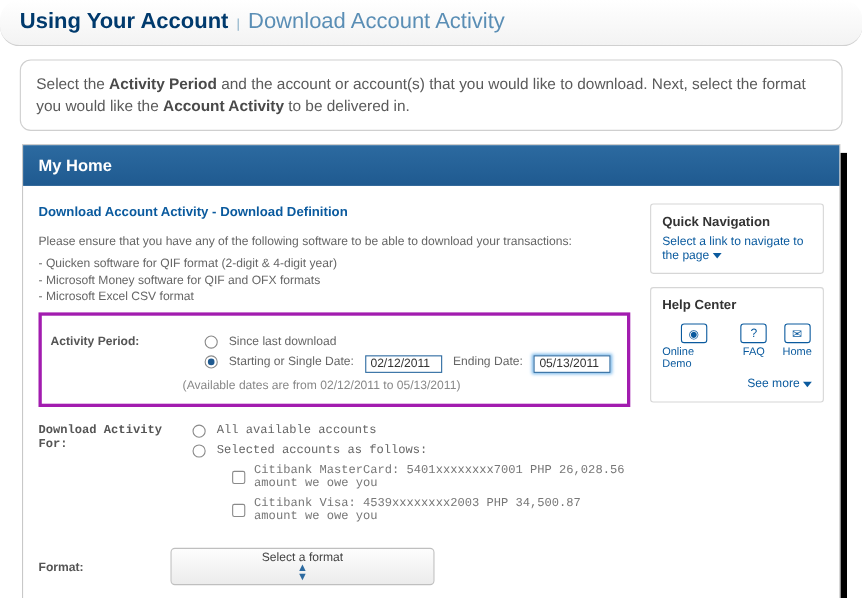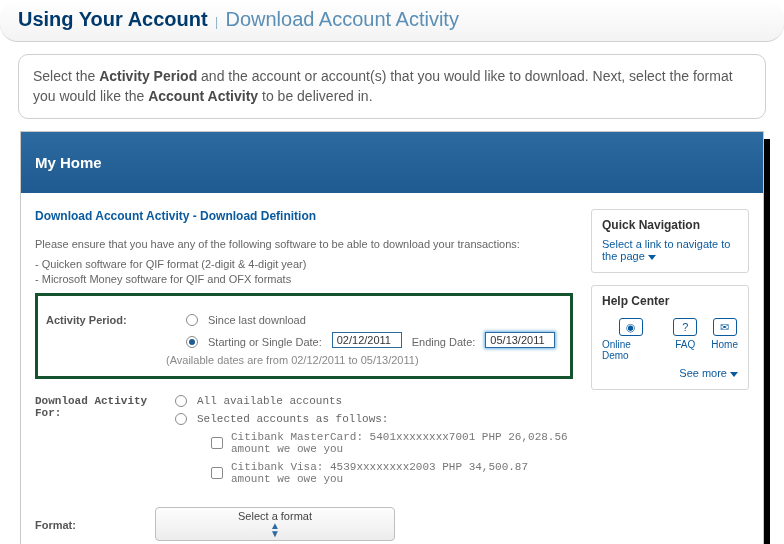--- a/index.html
+++ b/index.html
@@ -4,32 +4,32 @@
 <style>
   * { box-sizing: border-box; margin: 0; padding: 0; }
   body { font-family: Arial, Helvetica, sans-serif; font-size: 12px; color: #333; background: #fff; width: 784px; }
   .page-header { padding: 8px 18px 10px; border-bottom: 1px solid #d0d0d0; background: linear-gradient(#fff, #f3f3f3); border-radius: 18px; }
   .page-title { font-size: 20px; font-weight: bold; color: #003a6d; }
   .page-title-sep { color: #8ab0c8; font-weight: normal; padding: 0 4px;}
   .page-subtitle { font-size: 20px; font-weight: normal; color: #5a8eb5; }
   .instruction-box { margin: 12px 18px; padding: 12px 14px; border: 1px solid #cfcfcf; border-radius: 10px; color: #5a5a5a; font-size: 14px; line-height: 1.4; }
   .instruction-box b { color: #4a4a4a; }
   .app-shell { margin: 0 20px; border: 1px solid #c8c8c8; box-shadow: 6px 8px 0 #000; background: #fff; }
-  .tabbar { background: linear-gradient(#2c6aa0, #1f5a90); color: #fff; padding: 22px 14px; font-size: 15px; font-weight: bold; }
+  .tabbar { background: linear-gradient(#2c6aa0, #1f5a90); color: #fff; padding: 10px 14px; font-size: 15px; font-weight: bold; }
   .content-row { display: flex; padding: 16px 14px 60px 14px; gap: 18px; align-items: flex-start;}
   .main-col { flex: 1; }
   .side-col { width: 158px; }
   .section-title { color: #0a5a9e; font-weight: bold; font-size: 12px; margin-bottom: 14px; }
   .help-text { color: #666; font-size: 11px; line-height: 1.45; margin-bottom: 4px; }
   .help-text-b { color: #666; font-size: 11px; line-height: 1.35; }
-  .highlight-box { border: 3px solid #14532d; padding: 8px 8px 10px 8px; margin-top: 6px; }
+  .highlight-box { border: 3px solid #a21caf; padding: 8px 8px 10px 8px; margin-top: 6px; }
   .field-row { display: flex; align-items: flex-start; margin: 8px 0 0 0; }
   .field-label { width: 120px; color: #555; font-weight: bold; font-size: 11px; padding-top: 2px;}
   .opts { flex: 1; color: #666; font-size: 11px; }
-  .opt-line { display: flex; align-items: flex-end; gap: 10px; margin: 2px 0 6px 0; padding-left: 20px; }
+  .opt-line { display: flex; align-items: flex-start; gap: 10px; margin: 2px 0 6px 0; padding-left: 20px; }
   .radio, .checkbox { width: 12px; height: 12px; border: 1px solid #8a8a8a; border-radius: 50%; display: inline-flex; align-items: center; justify-content: center; background: #fff; flex-shrink:0;}
   .radio.checked::after { content:''; width:6px; height:6px; background:#1f5a90; border-radius:50%; display:block;}
   .checkbox { border-radius: 2px; }
   .date-input { border:1px solid #2c6aa0; padding:1px 4px; font-size:11px; width:70px; color:#333; background:#fff; }
   .date-input.glow { box-shadow: 0 0 3px 1px #6fb3e8; }
   .note { color: #888; font-size: 11px; margin-top: 6px; }
   .sub-opt { margin-left: 22px; display:flex; align-items:center; gap:8px; margin-bottom:6px; color:#777;padding-left:34px;}
   .select { display:inline-flex; align-items:center; justify-content:space-between; width: 240px; background: linear-gradient(#fdfdfd,#ececec); border:1px solid #bfbfbf; border-radius:4px; padding:2px 6px; font-size:11px; color:#444;flex-direction:column;}
   .select-arrows { color:#2c6aa0; font-size:10px; line-height:8px; display:flex; flex-direction:column; }
   .card { border:1px solid #d6d6d6; border-radius:3px; padding:8px 10px 10px; margin-bottom:12px; font-size:11px; }
@@ -57,20 +57,21 @@
 <div class="app-shell">
   <div class="tabbar">
     <span>My Home</span>
   </div>
   <div class="content-row">
     <div class="main-col">
       <div class="section-title">Download Account Activity - Download Definition</div>
       <div class="help-text">Please ensure that you have any of the following software to be able to download your transactions:</div>
       <div class="help-text-b">- Quicken software for QIF format (2-digit &amp; 4-digit year)</div>
       <div class="help-text-b">- Microsoft Money software for QIF and OFX formats</div>
+      <div class="help-text-b">- Microsoft Excel CSV format</div>
 
       <div class="highlight-box">
         <div class="field-row">
           <div class="field-label">Activity Period:</div>
           <div class="opts">
             <div class="opt-line">
               <span class="radio"></span>
               <span>Since last download</span>
             </div>
             <div class="opt-line">

